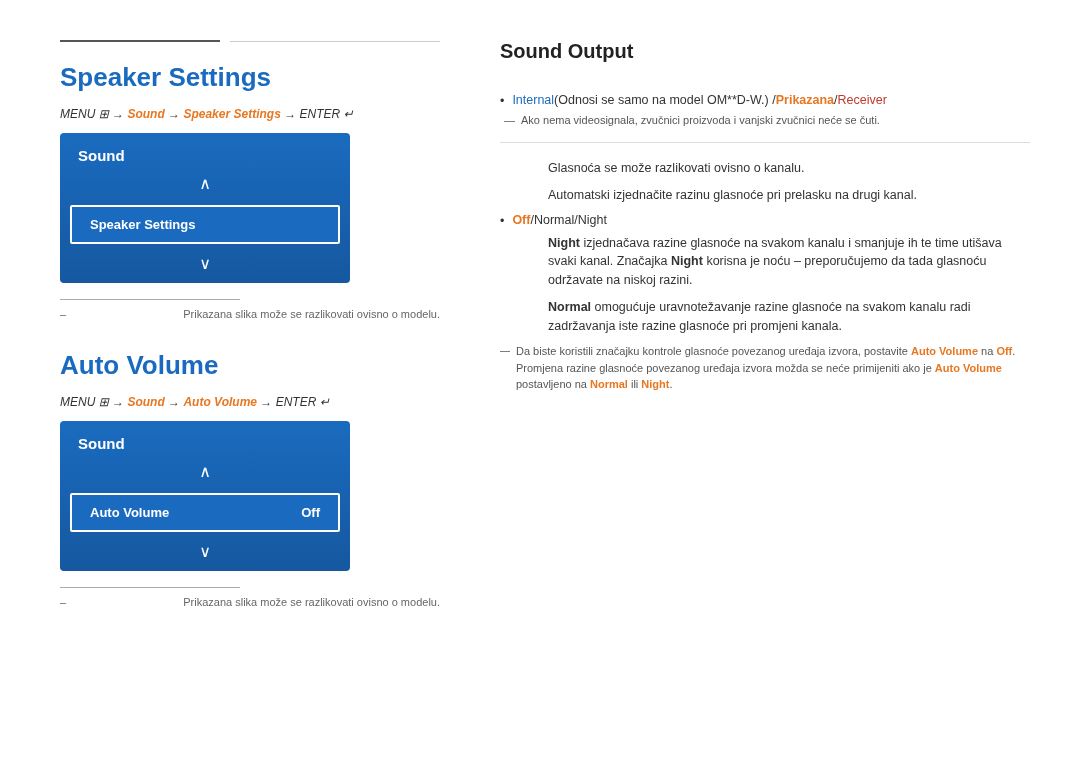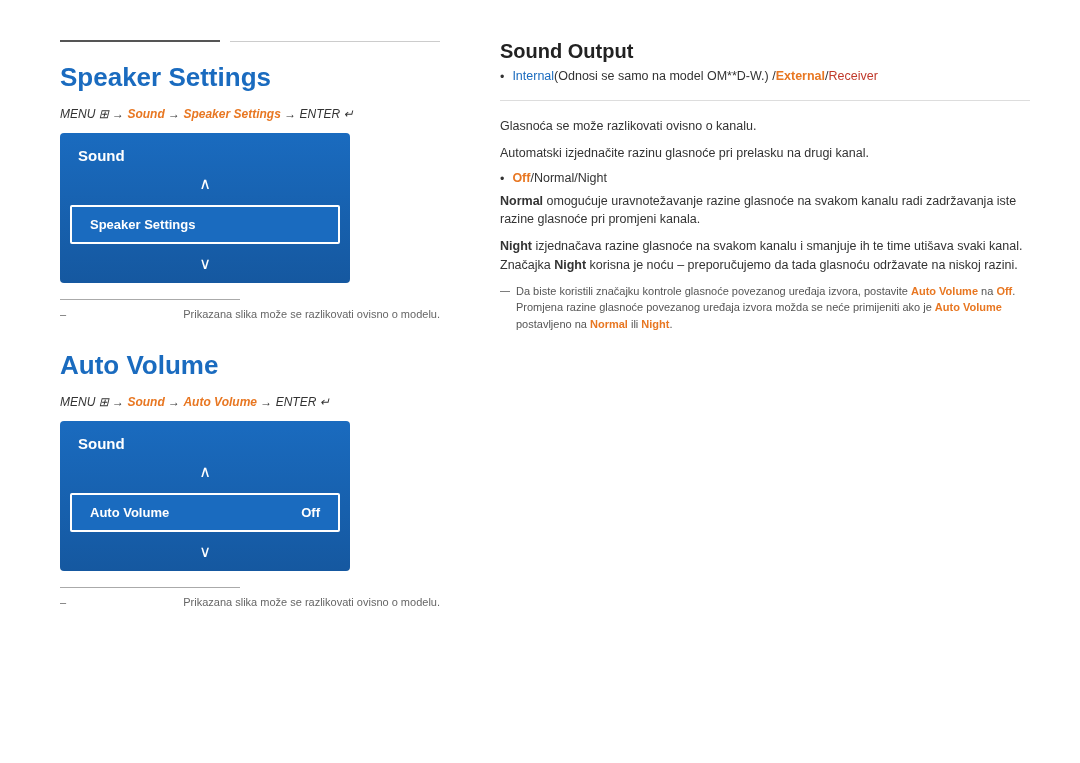--- a/index.html
+++ b/index.html
@@ -106,21 +106,21 @@
 
     .section-gap {
       margin-top: 30px;
     }
 
     
     .right-section-title {
       font-size: 20px;
       font-weight: bold;
       color: #222;
-      margin-bottom: 6px;
+      margin-bottom: 30px;
     }
     .bullet-item {
       display: flex;
       align-items: flex-start;
       margin-bottom: 6px;
       font-size: 12.5px;
       color: #333;
     }
     .bullet-item::before {
       content: '•';
@@ -150,20 +150,21 @@
       border: none;
       border-top: 1px solid #ddd;
       margin: 16px 0;
     }
 
     .body-text {
       font-size: 12.5px;
       color: #333;
       margin-bottom: 8px;
       line-height: 1.5;
+      margin-left: 48px;
     }
     .body-text-bold {
       font-weight: bold;
     }
     .small-note {
       font-size: 11px;
       color: #555;
       line-height: 1.5;
       margin-bottom: 13px;
       padding-left: 16px;
@@ -256,47 +257,48 @@
   </div>
 
   <div class="right-col">
 
     <div>
       <div class="right-section-title">Sound Output</div>
 
       <div class="bullet-item">
         <span class="col-blue">Internal</span>
           <span>(Odnosi se samo na model OM**D-W.) / </span>
-          <span class="col-orange">External</span>
+          <span class="col-orange">Prikazana</span>
           <span> / </span>
           <span class="col-red">Receiver</span>
       </div>
 
+      <div class="footnote-line">Ako nema videosignala, zvučnici proizvoda i vanjski zvučnici neće se čuti.</div>
     </div>
 
     <hr class="right-divider">
 
     <div>
       <div class="body-text">Glasnoća se može razlikovati ovisno o kanalu.</div>
       <div class="body-text">Automatski izjednačite razinu glasnoće pri prelasku na drugi kanal.</div>
 
       <div class="bullet-item">
         <span class="col-orange body-text-bold">Off</span>
         <span> / </span>
         <span>Normal</span>
         <span> / </span>
         <span>Night</span>
       </div>
 
       <div class="body-text">
+        <span class="body-text-bold">Night</span><span> izjednačava razine glasnoće na svakom kanalu i smanjuje ih te time utišava svaki kanal. Značajka </span><span class="body-text-bold">Night</span><span> korisna je noću – preporučujemo da tada glasnoću održavate na niskoj razini.</span>
+      </div>
+
+      <div class="body-text">
         <span class="body-text-bold">Normal</span><span> omogućuje uravnotežavanje razine glasnoće na svakom kanalu radi zadržavanja iste razine glasnoće pri promjeni kanala.</span>
-      </div>
-
-      <div class="body-text">
-        <span class="body-text-bold">Night</span><span> izjednačava razine glasnoće na svakom kanalu i smanjuje ih te time utišava svaki kanal. Značajka </span><span class="body-text-bold">Night</span><span> korisna je noću – preporučujemo da tada glasnoću održavate na niskoj razini.</span>
       </div>
 
       <div class="small-note">
         <span>Da biste koristili značajku kontrole glasnoće povezanog uređaja izvora, postavite </span><span class="col-orange body-text-bold">Auto Volume</span><span> na </span><span class="col-orange body-text-bold">Off</span><span>. Promjena razine glasnoće povezanog uređaja izvora možda se neće primijeniti ako je </span><span class="col-orange body-text-bold">Auto Volume</span><span> postavljeno na </span><span class="col-orange body-text-bold">Normal</span><span> ili </span><span class="col-orange body-text-bold">Night</span><span>.</span>
       </div>
     </div>
 
   </div>
 </div>
 

